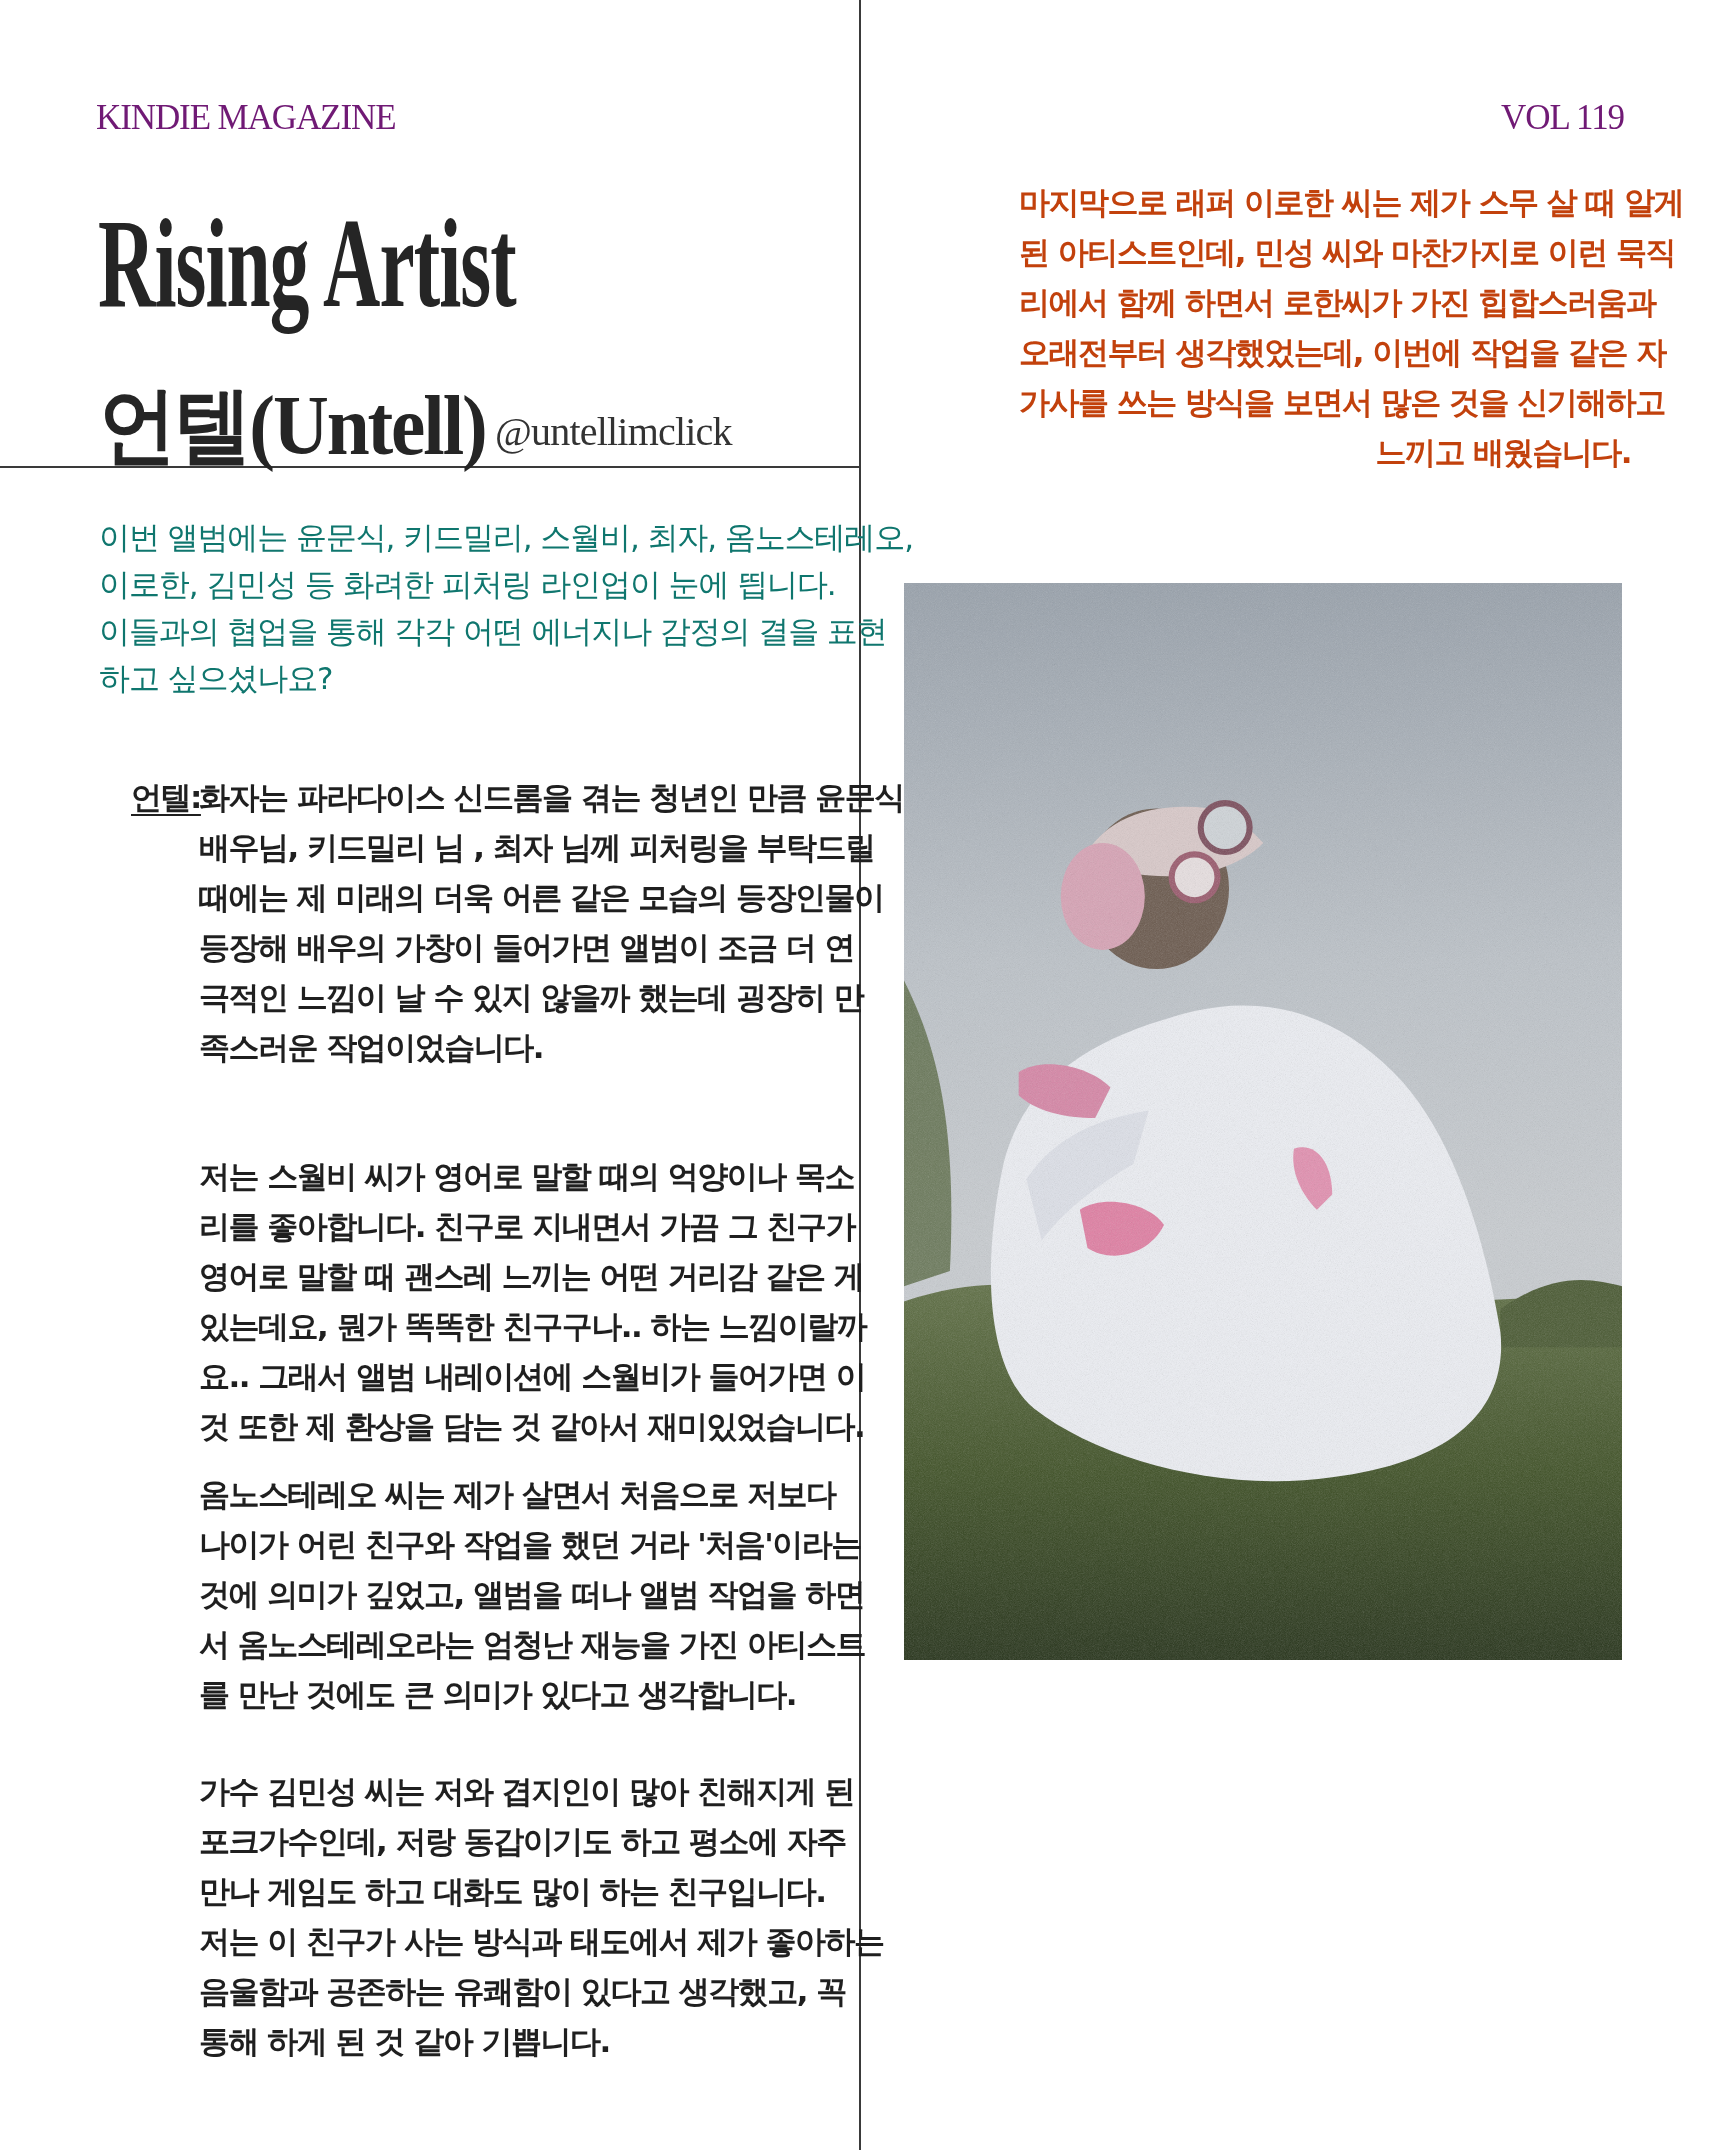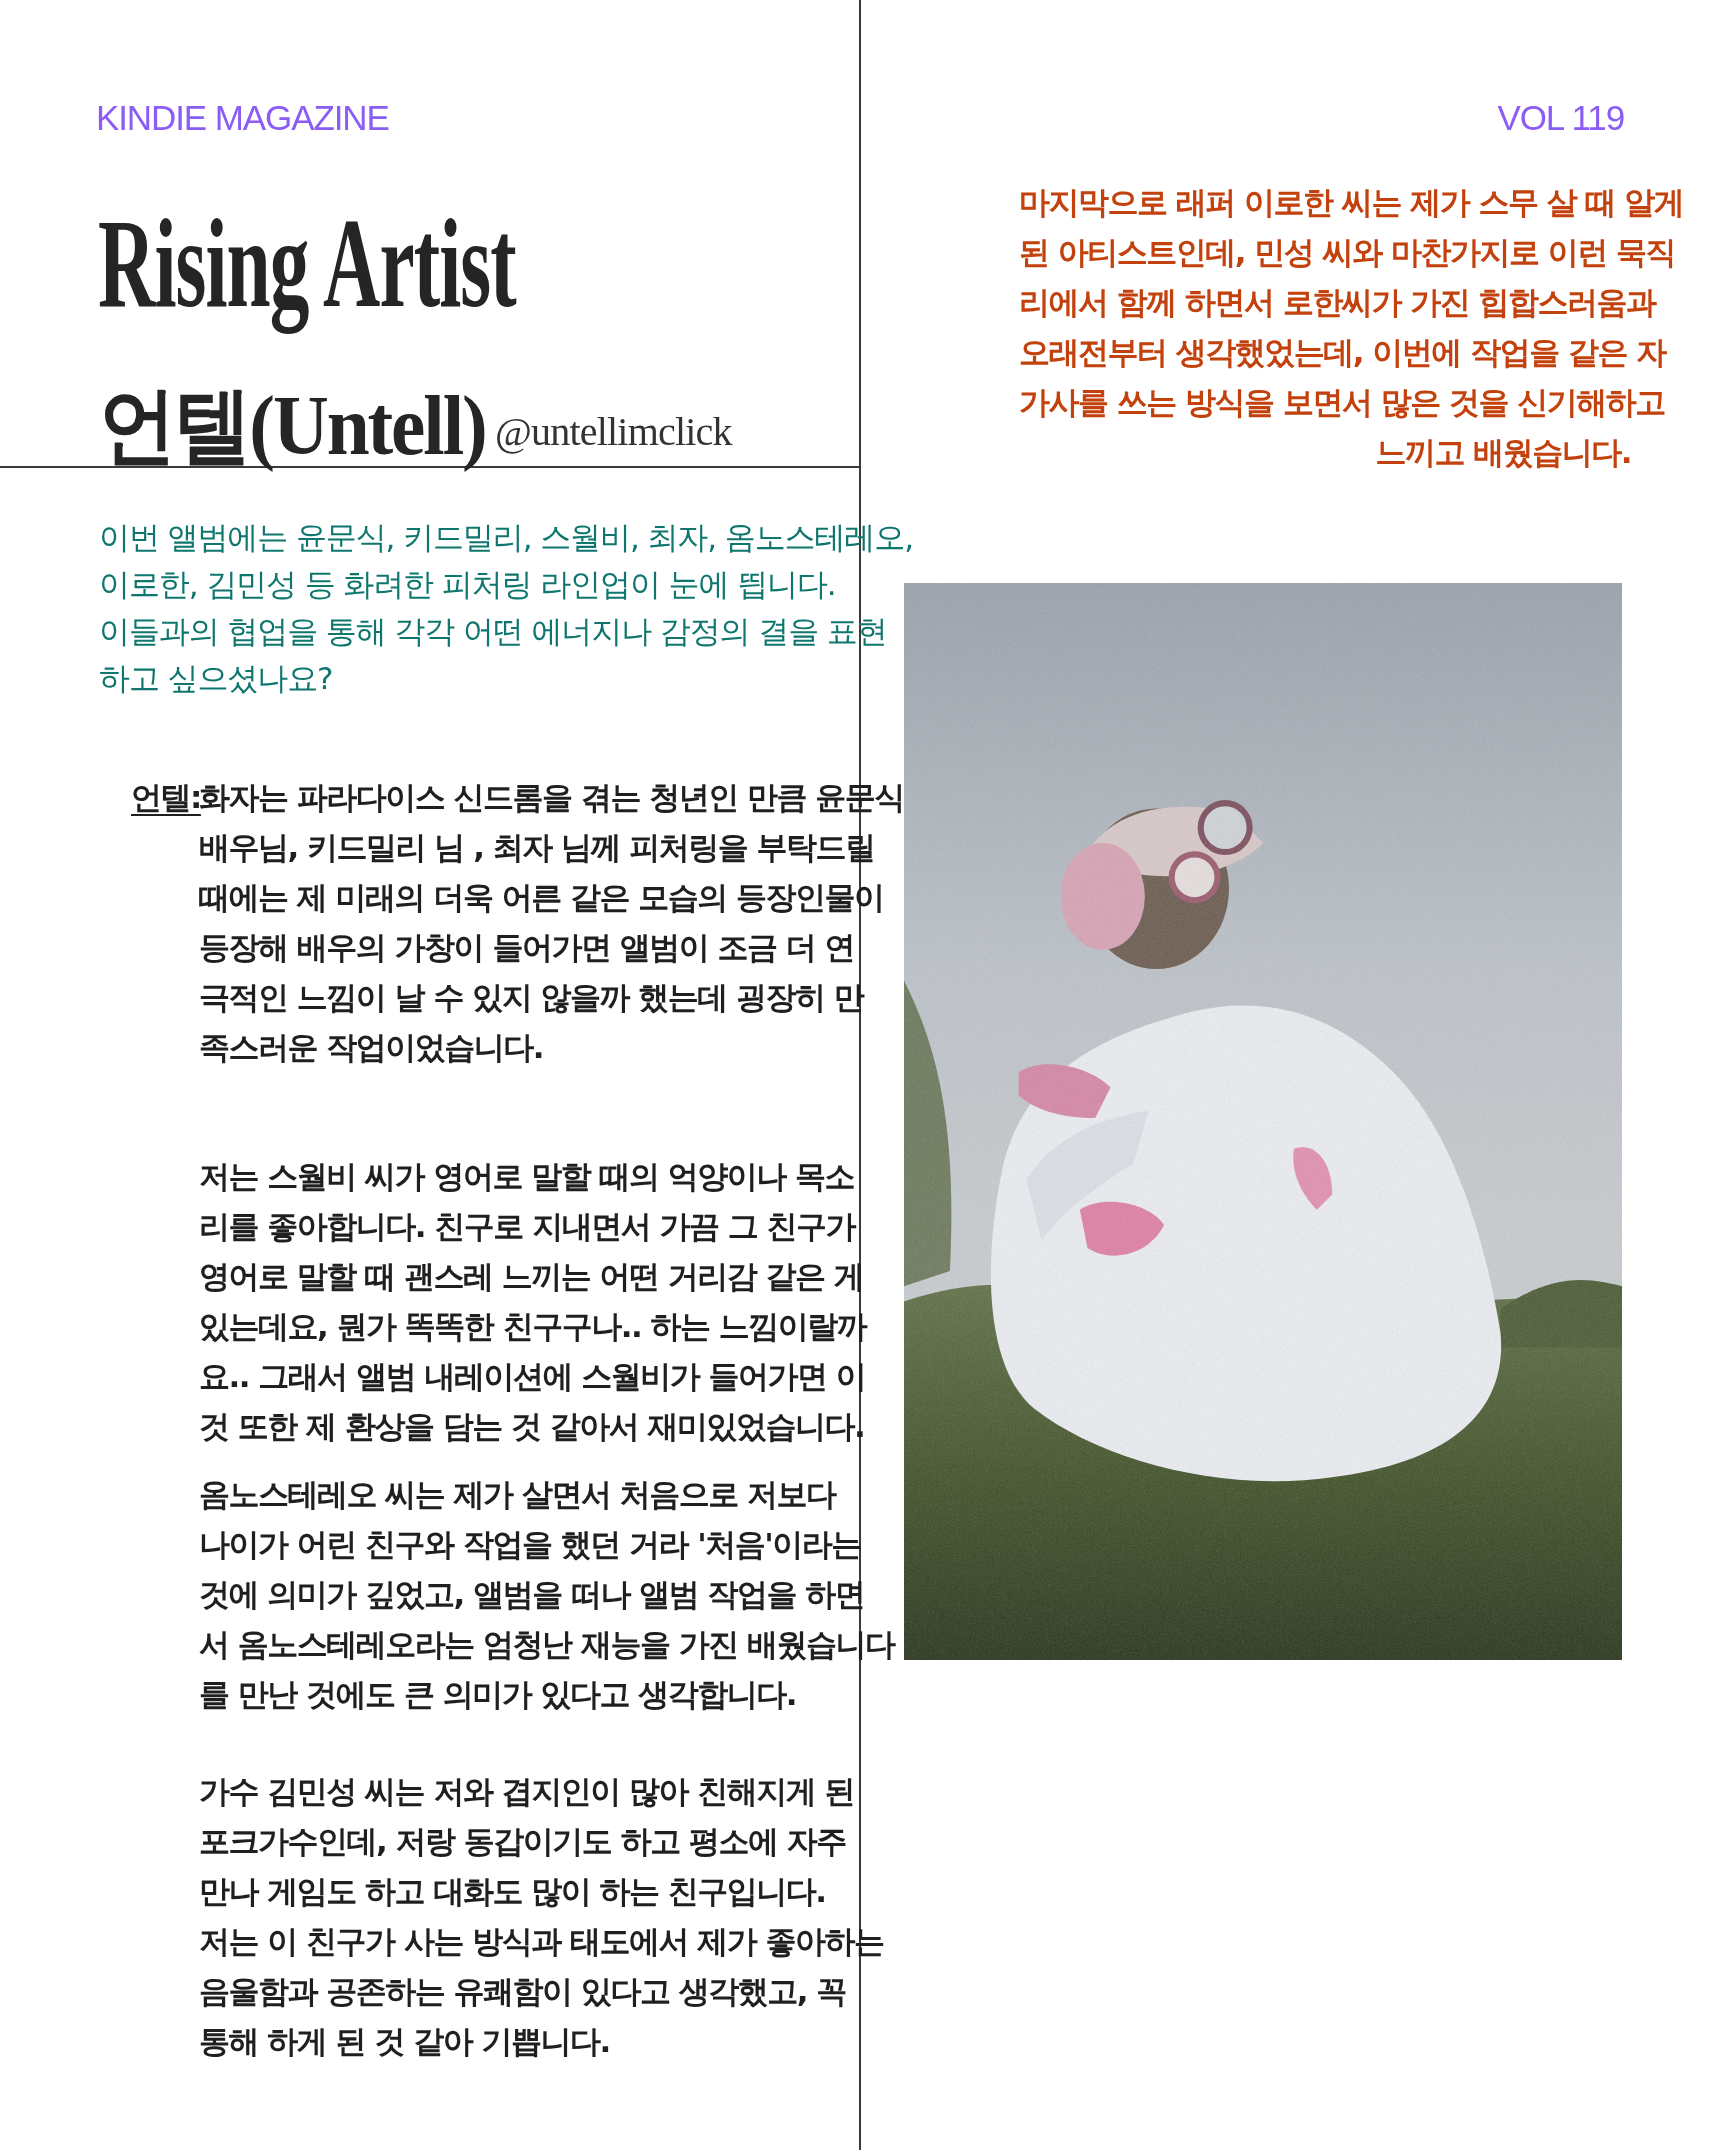--- a/index.html
+++ b/index.html
@@ -1,22 +1,22 @@
 <!DOCTYPE html>
 <html style="font-size:12.2px"><head>
 <meta charset="utf-8">
 <style>
   html, body { margin: 0; padding: 0; background: #ffffff; }
   body { width: 1721px; height: 2151px; position: relative; overflow: hidden;
          font-family: "DejaVu Sans", "Liberation Sans", sans-serif; color: #222222; }
   .vline { position: absolute; left: 859px; top: 0; width: 2.3px; height: 2151px; background: #3a3a3a; }
   .hline { position: absolute; left: 0; top: 466px; width: 861px; height: 2.3px; background: #3a3a3a; }
 
-  .masthead { position: absolute; top: 96px; font-family: Liberation Sans, sans-serif;
-              font-size: 35px; letter-spacing: -1.1px; color: #8b5cf6; line-height: 43px; }
+  .masthead { position: absolute; top: 96px; font-family: Liberation Serif, serif;
+              font-size: 35px; letter-spacing: -1.1px; color: #701a75; line-height: 43px; }
   .mast-left { left: 96px; }
   .mast-right { right: 97px; }
 
   .title { position: absolute; left: 98px; top: 191px; font-family: "Liberation Serif", serif;
            font-weight: bold; font-size: 128px; line-height: 145px; color: #252525;
            transform: scaleX(0.62); transform-origin: left top; letter-spacing: -1.5px; white-space: nowrap; }
 
   .artist-row { position: absolute; left: 99px; top: 376px; white-space: nowrap; }
   .artist-name { font-family: "Liberation Serif", serif; font-weight: bold; font-size: 84px;
                  line-height: 99px; color: #252525; letter-spacing: -2.3px; display: inline-block;
@@ -86,21 +86,21 @@
   <span class="line">영어로 말할 때 괜스레 느끼는 어떤 거리감 같은 게</span>
   <span class="line">있는데요, 뭔가 똑똑한 친구구나.. 하는 느낌이랄까</span>
   <span class="line">요.. 그래서 앨범 내레이션에 스월비가 들어가면 이</span>
   <span class="line">것 또한 제 환상을 담는 것 같아서 재미있었습니다.</span>
 </div>
 
 <div class="answer a3">
   <span class="line">옴노스테레오 씨는 제가 살면서 처음으로 저보다</span>
   <span class="line">나이가 어린 친구와 작업을 했던 거라 '처음'이라는</span>
   <span class="line">것에 의미가 깊었고, 앨범을 떠나 앨범 작업을 하면</span>
-  <span class="line">서 옴노스테레오라는 엄청난 재능을 가진 배웠습니다</span>
+  <span class="line">서 옴노스테레오라는 엄청난 재능을 가진 아티스트</span>
   <span class="line">를 만난 것에도 큰 의미가 있다고 생각합니다.</span>
 </div>
 
 <div class="answer a4">
   <span class="line">가수 김민성 씨는 저와 겹지인이 많아 친해지게 된</span>
   <span class="line">포크가수인데, 저랑 동갑이기도 하고 평소에 자주</span>
   <span class="line">만나 게임도 하고 대화도 많이 하는 친구입니다.</span>
   <span class="line">저는 이 친구가 사는 방식과 태도에서 제가 좋아하는</span>
   <span class="line">음울함과 공존하는 유쾌함이 있다고 생각했고, 꼭</span>
   <span class="line">통해 하게 된 것 같아 기쁩니다.</span>

